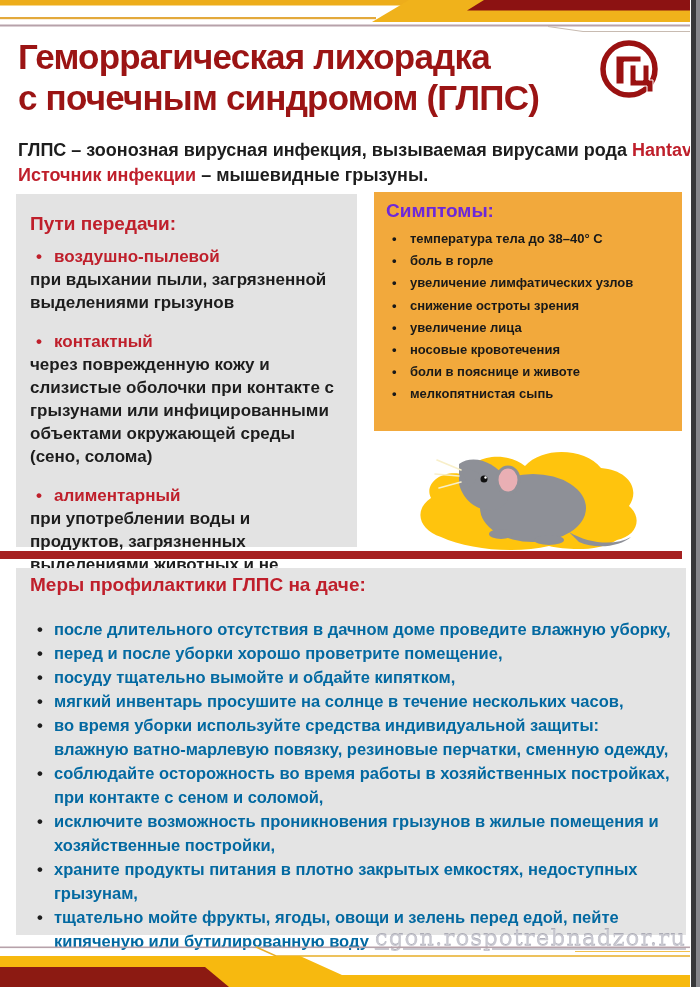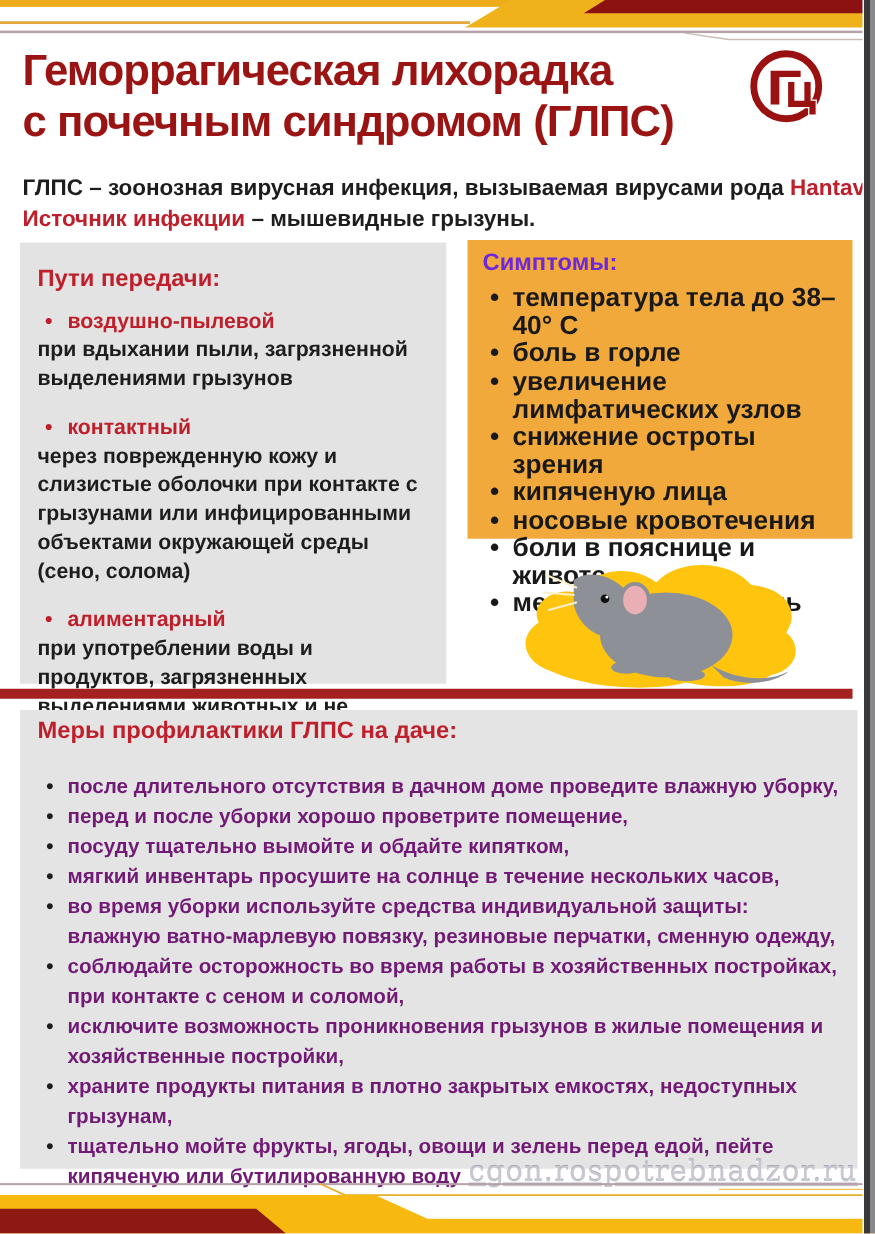--- a/index.html
+++ b/index.html
@@ -30,35 +30,35 @@
   .route-title { color:#BF1F2B; font-size:17px; font-weight:bold; line-height:23px;
                  padding-left:24px; position:relative; }
   .route-title::before { content:"•"; position:absolute; left:6px; color:#BF1F2B; }
   .route-desc { font-size:17px; font-weight:bold; line-height:23px; color:#1d1d1d; }
 
   
   .right-box { left:374px; top:192px; width:308px; height:239px; background:#F2A93C;
                box-sizing:border-box; padding:8px 10px 0 12px; }
   .right-box .box-header { color:#6d28d9; margin-bottom:6px; }
   .plain-list { margin:0; padding:0; list-style:none; }
-  .sym-item { font-size:21px; font-weight:bold; line-height:22.2px; color:#191919;
+  .sym-item { font-size:13px; font-weight:bold; line-height:22.2px; color:#191919;
               padding-left:24px; position:relative; }
   .sym-item::before { content:"•"; position:absolute; left:6px; color:#191919; }
 
   
   .mouse { left:401px; top:440px; width:244px; height:112px; }
 
   
   .separator { left:0; top:551px; width:682px; height:8px; background:#A52121; }
 
   
   .bottom-box { left:16px; top:568px; width:670px; height:367px; background:#E4E4E4;
                 box-sizing:border-box; padding:6px 8px 0 14px; }
   .bottom-box .box-header { margin-bottom:21px; }
-  .prev-item { font-size:16.5px; font-weight:bold; line-height:24px; color:#701a75;
+  .prev-item { font-size:16.5px; font-weight:bold; line-height:24px; color:#0369a1;
                padding-left:24px; position:relative; }
   .prev-item::before { content:"•"; position:absolute; left:7px; color:#1d1d1d; }
 
   
   .watermark { right:14px; top:925px; font-family:"DejaVu Serif", serif;
                font-size:23px; letter-spacing:1px; color:#c3c3cc;
                text-shadow:0 1px 0 #ffffff, 0 -1px 0 #a7a7b2; opacity:0.9;text-decoration:underline; }
 
   
   .top-deco { left:0; top:0; width:700px; height:34px; }
@@ -125,21 +125,21 @@
 
         <li class="sym-item">температура тела до 38–40° С</li>
 
 
         <li class="sym-item">боль в горле</li>
 
         <li class="sym-item">увеличение лимфатических узлов</li>
 
         <li class="sym-item">снижение остроты зрения</li>
 
-        <li class="sym-item">кипяченую лица</li>
+        <li class="sym-item">увеличение лица</li>
 
         <li class="sym-item">носовые кровотечения</li>
 
         <li class="sym-item">боли в пояснице и животе</li>
 
         <li class="sym-item">мелкопятнистая сыпь</li>
       </ul>
   </section>
 
   <svg class="abs mouse" viewBox="0 0 244 112" xmlns="http://www.w3.org/2000/svg">

